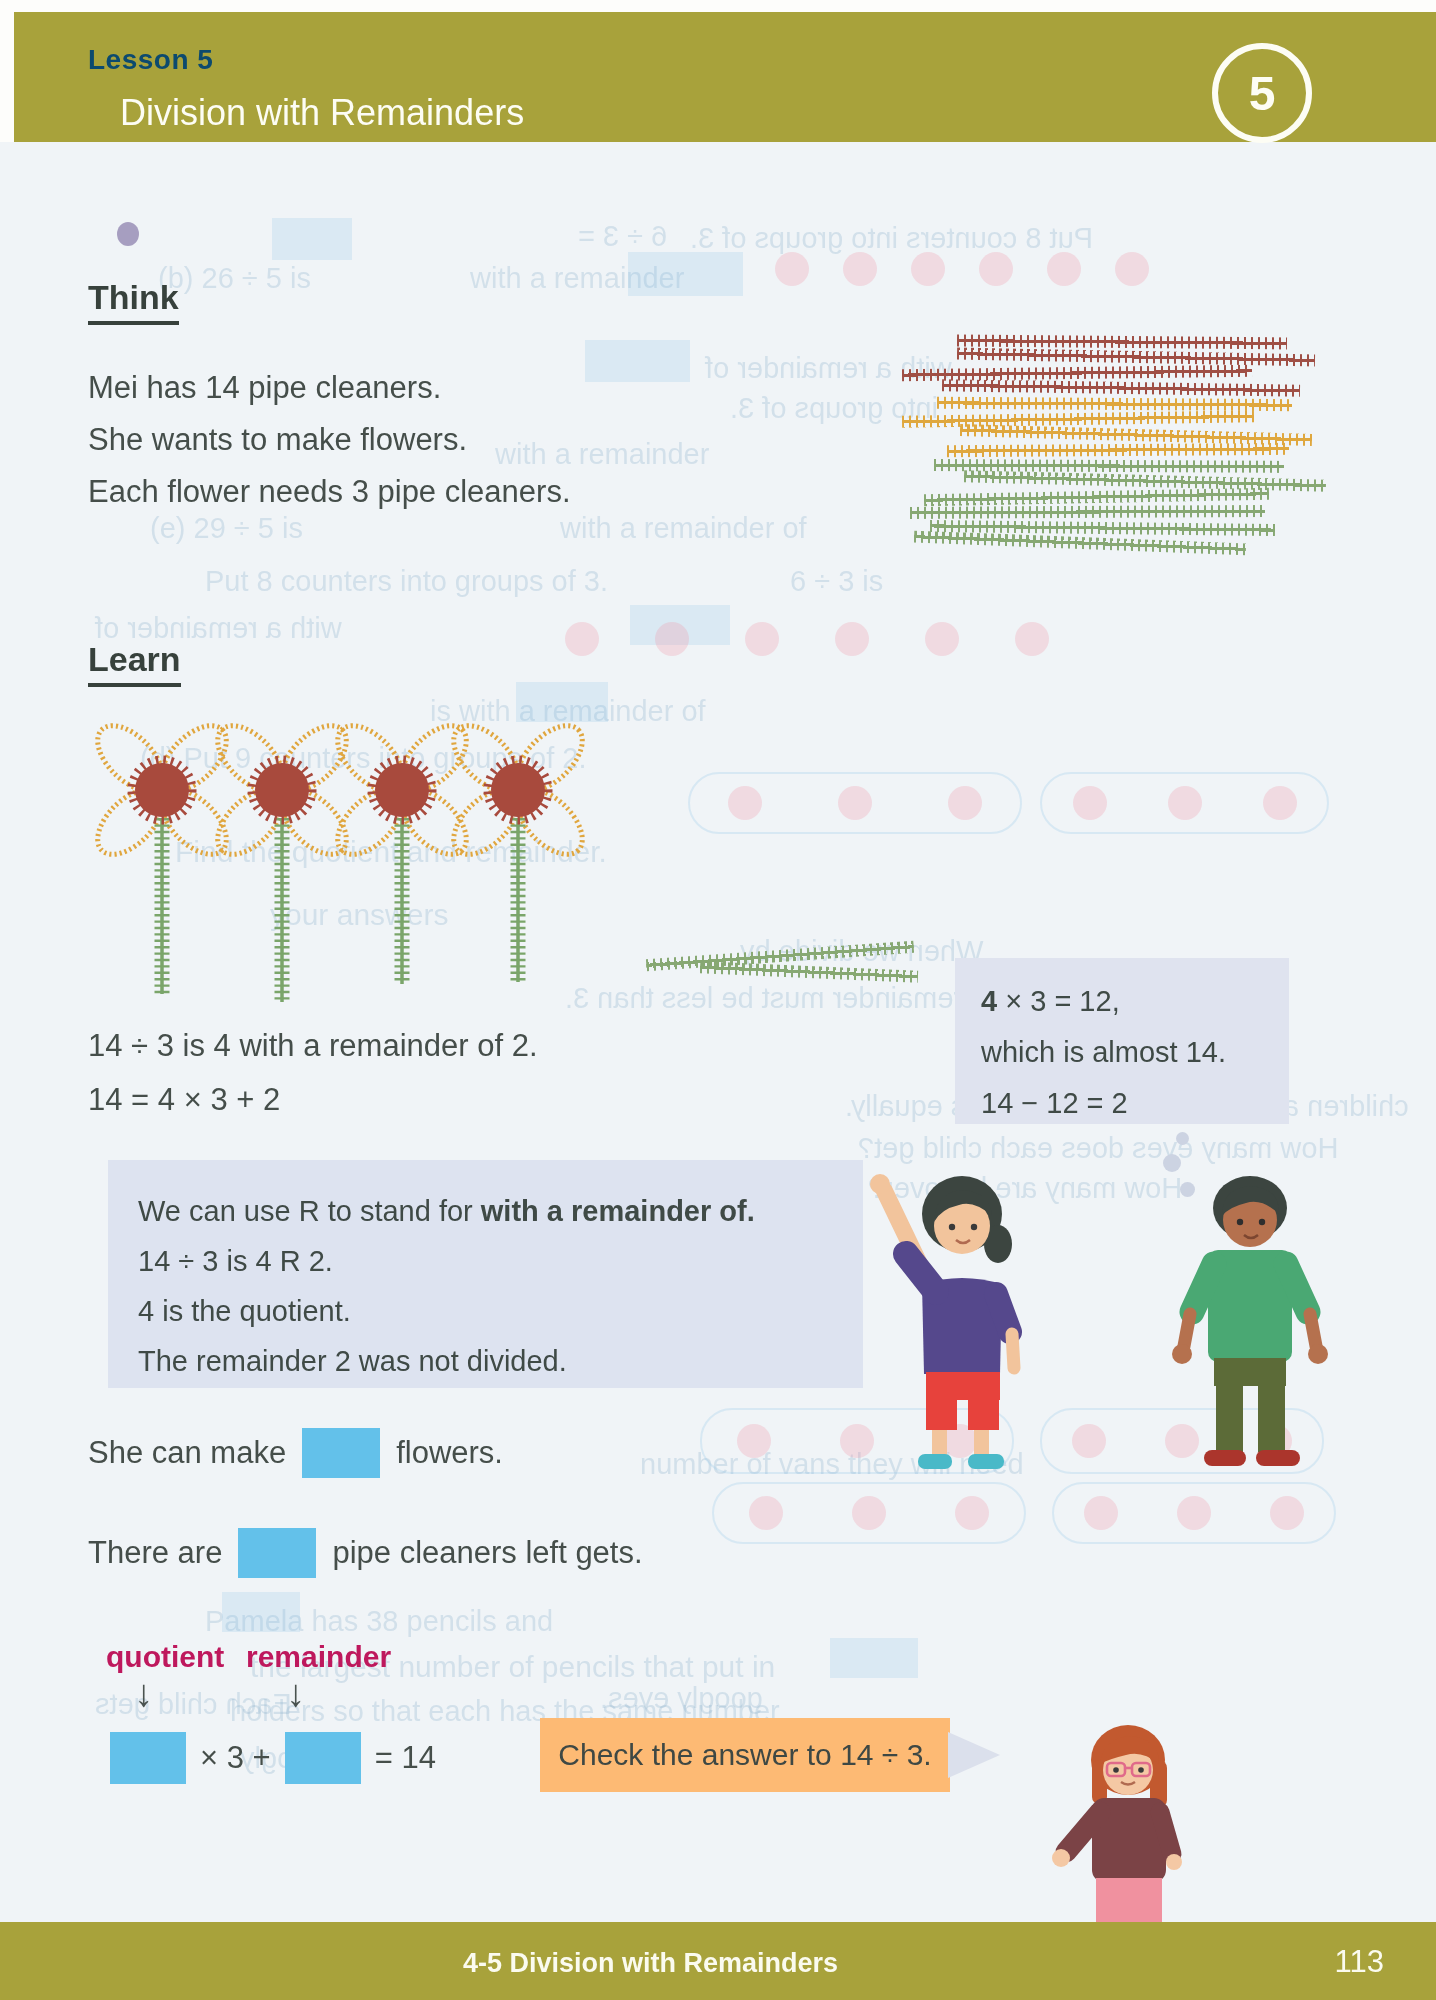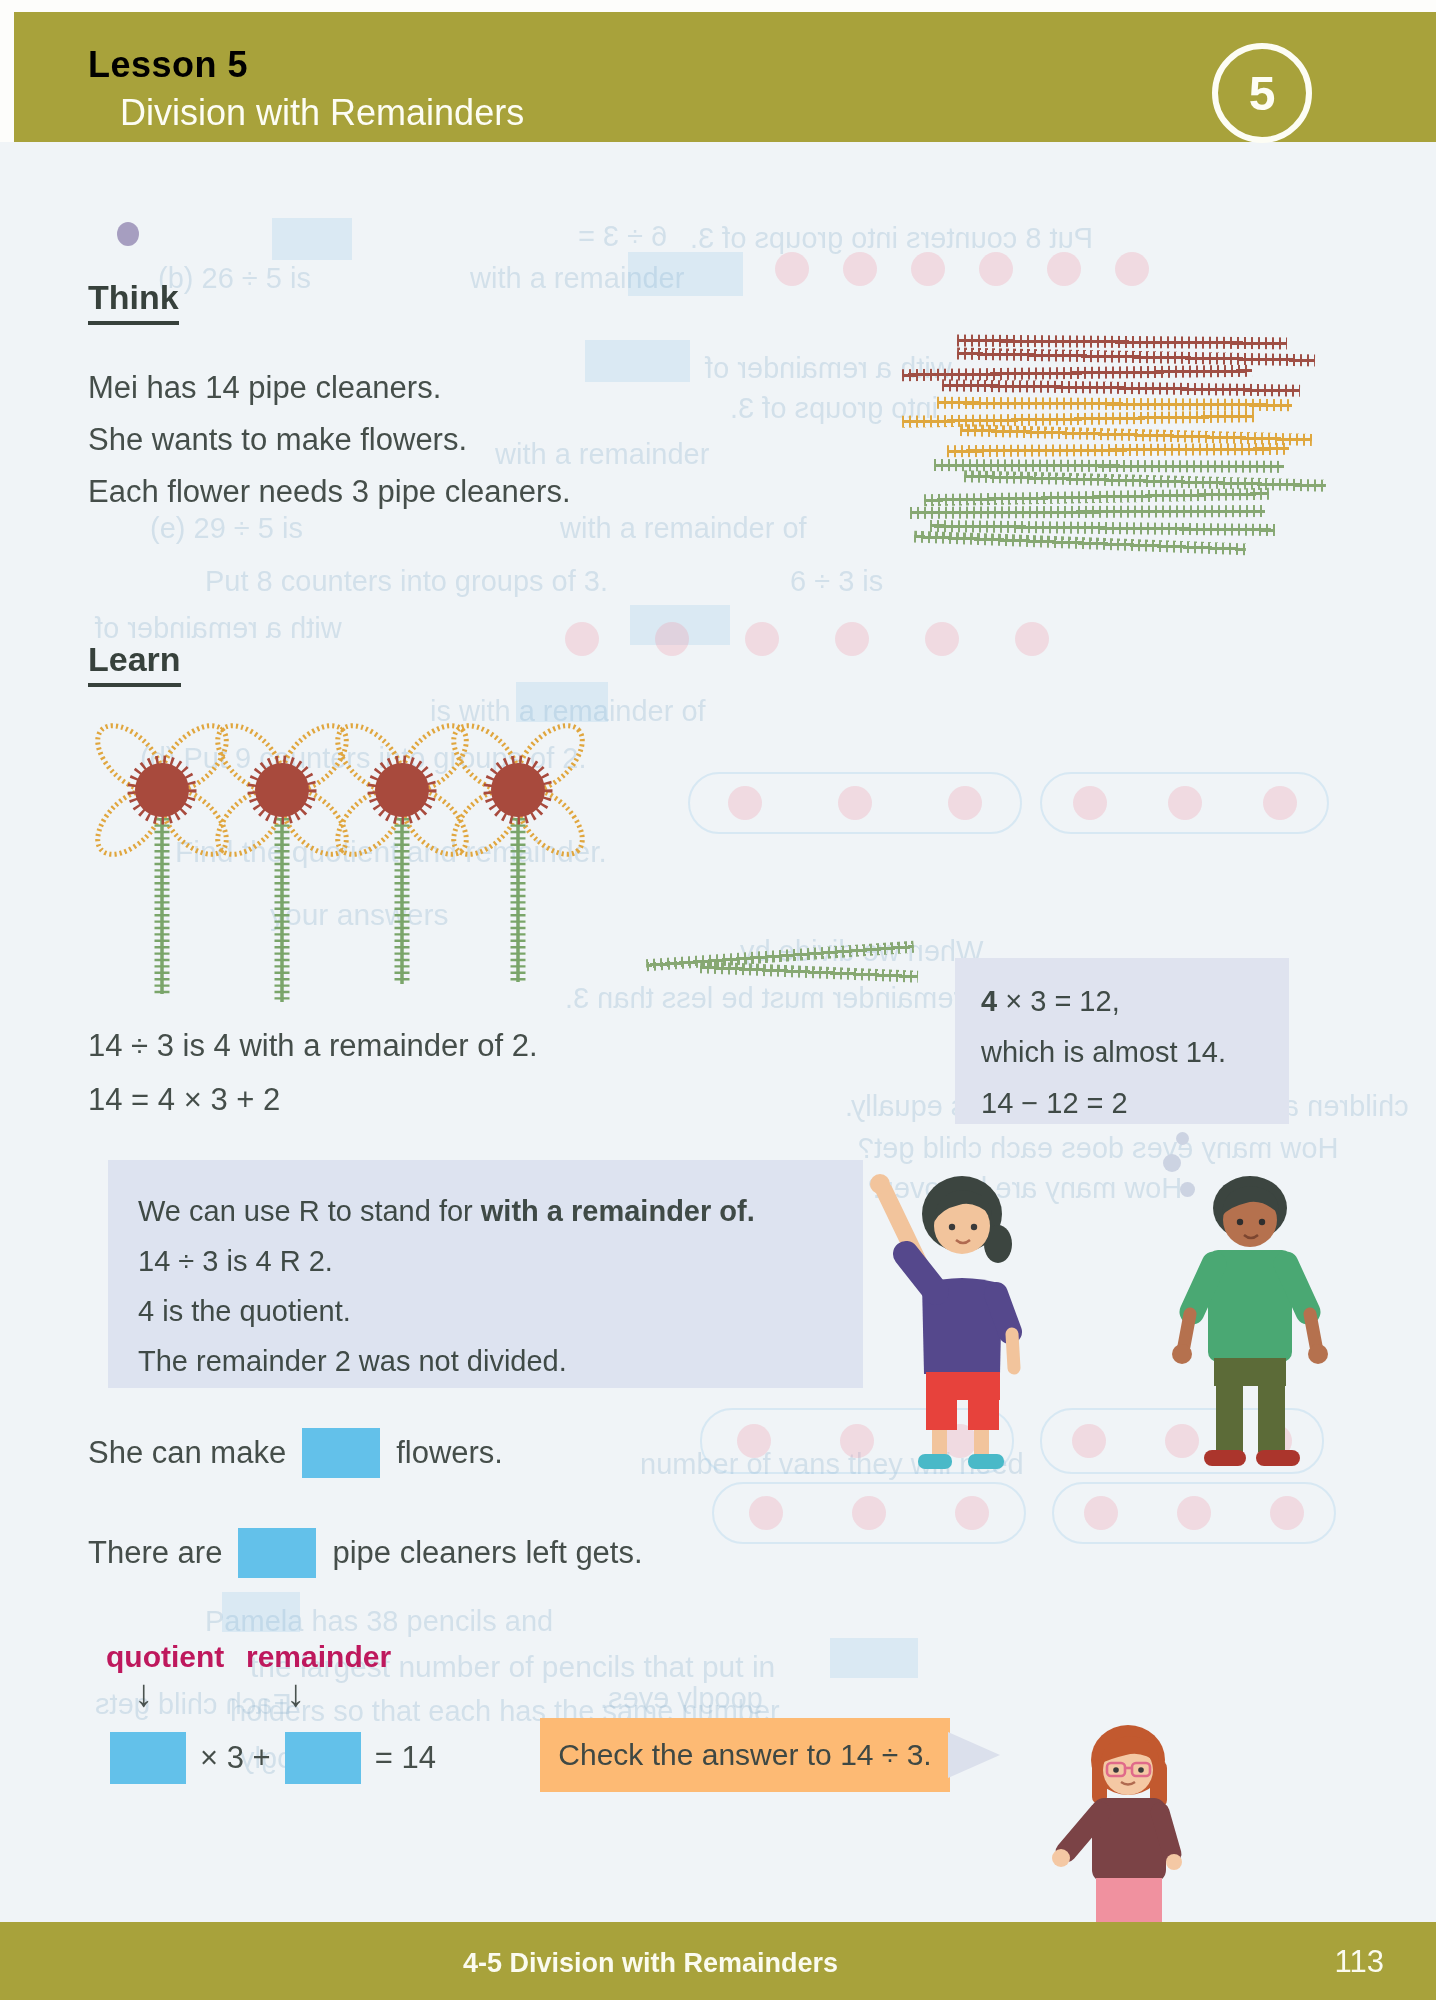--- a/index.html
+++ b/index.html
@@ -5,21 +5,21 @@
   html,body{margin:0;padding:0;}
   body{font-family:"Liberation Sans",sans-serif;background:#ffffff;}
   .canvas{position:relative;width:1436px;height:2000px;background:#f0f4f7;overflow:hidden;}
   .strip-top{position:absolute;left:0;top:0;width:1436px;height:12px;background:#fdfdfb;}
   .strip-left{position:absolute;left:0;top:0;width:14px;height:142px;background:#fdfdfb;}
 
   
   .band{position:absolute;background:var(--olive);}
   .header{left:14px;top:12px;width:1422px;height:130px;}
   .footer{left:0;top:1922px;width:1436px;height:78px;}
-  .lesson-label{position:absolute;left:74px;top:32px;color:#000000;font-size:36px;font-weight:bold;letter-spacing:.5px;}
+  .lesson-label{position:absolute;left:74px;top:32px;color:#0c4a6e;font-size:28px;font-weight:bold;letter-spacing:.5px;}
   .lesson-title{position:absolute;left:74px;top:80px;color:#fdfdf4;font-size:36px;font-weight:400;margin-left:32px;}
   .badge{position:absolute;left:1198px;top:31px;width:88px;height:88px;border:6px solid #fdfdf4;border-radius:50%;
          display:flex;align-items:center;justify-content:center;color:#fdfdf4;font-size:48px;font-weight:bold;}
   .footer-caption{position:absolute;left:463px;top:1948px;color:#fbfbef;font-size:27px;font-weight:bold;}
   .footer-page{position:absolute;right:52px;top:1944px;color:#fbfbef;font-size:31px;}
 
   
   .h-section{position:absolute;font-size:34px;font-weight:bold;color:#37413c;}
   .h-section span{display:inline-block;border-bottom:4px solid #37413c;padding-bottom:4px;}
   .think-heading{left:88px;top:278px;}

